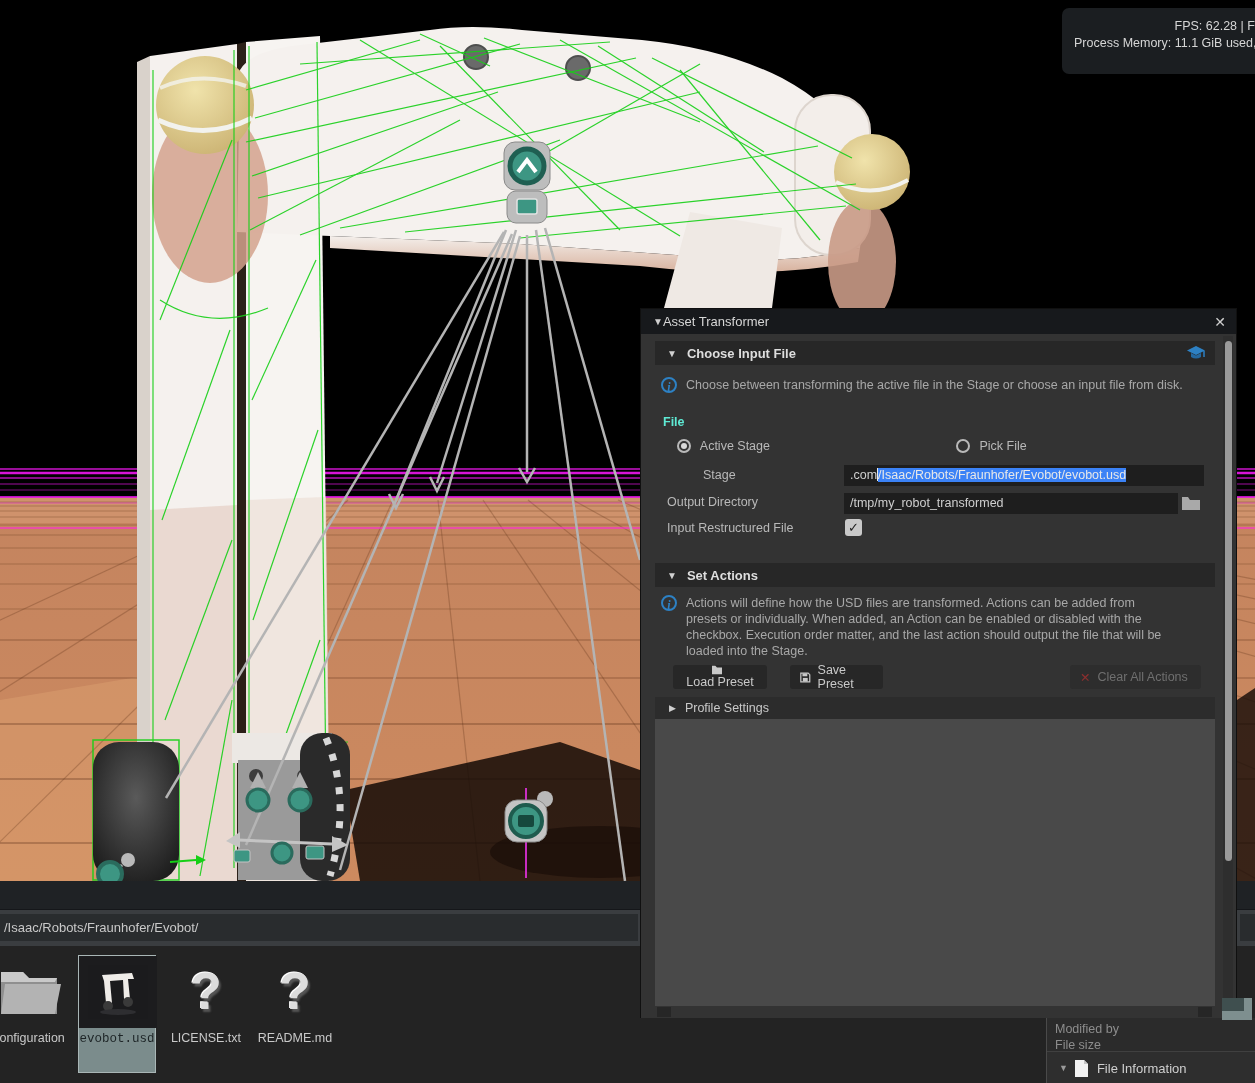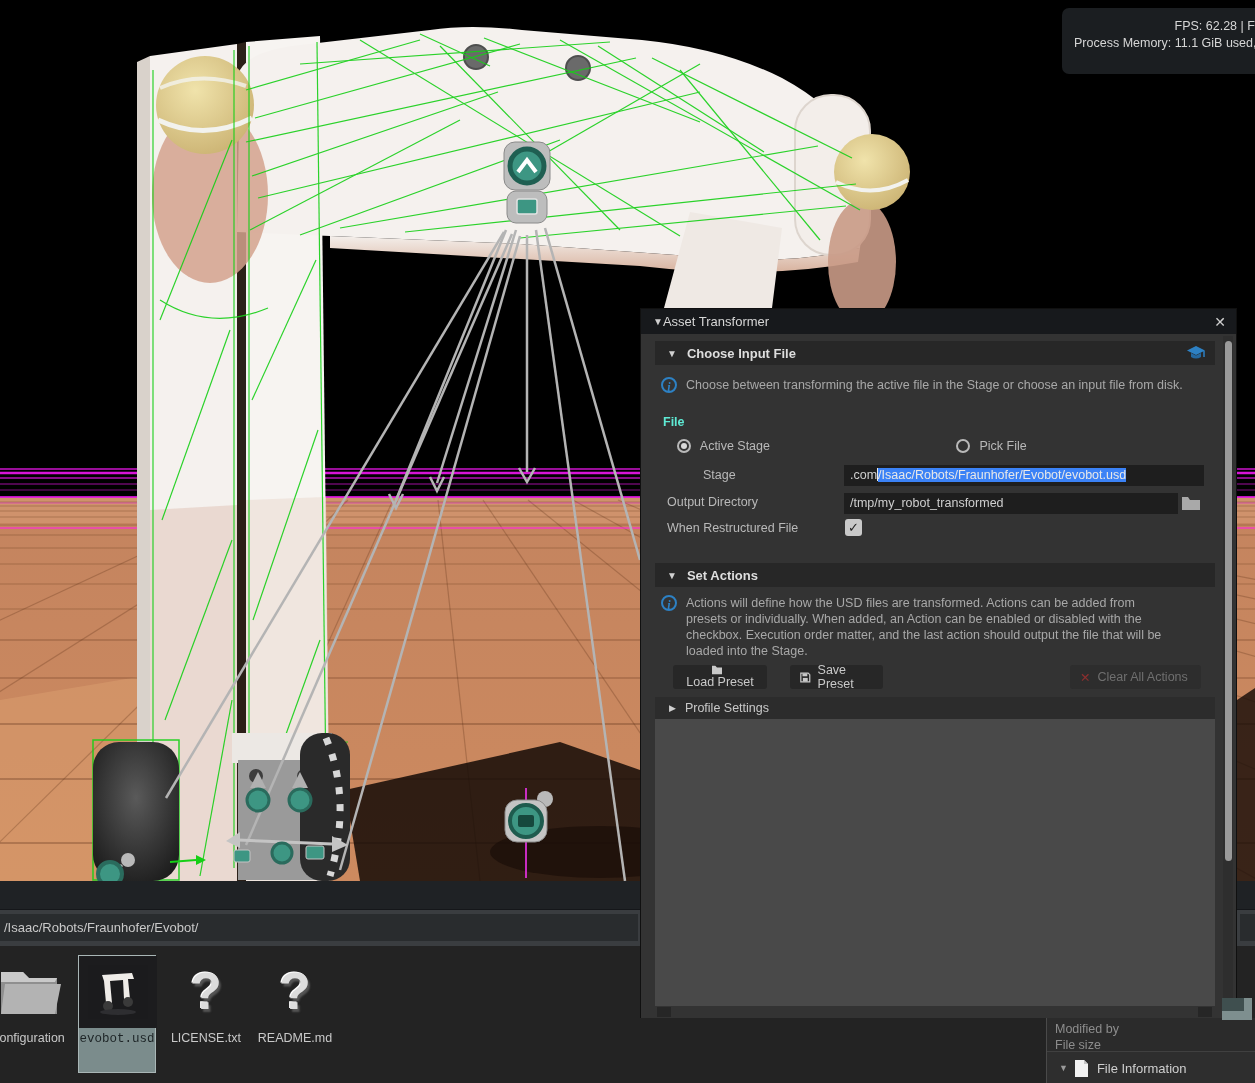--- a/index.html
+++ b/index.html
@@ -412,21 +412,21 @@
     </div>
 
     <div class="abs" style="left:26px;top:186px;">Output Directory</div>
     <div class="field" style="left:203px;top:184px;width:334px;">
       <span>/tmp/my_robot_transformed</span>
     </div>
     <svg class="abs" style="left:540px;top:186px;" width="20" height="16" viewBox="0 0 20 16">
       <path d="M1,2 h6 l2,3 h10 v10 h-18 z" fill="#a9a9a9"></path>
     </svg>
 
-    <div class="abs" style="left:26px;top:212px;">When Restructured File</div>
+    <div class="abs" style="left:26px;top:212px;">Input Restructured File</div>
     <div class="chk" style="left:204px;top:210px;">✓</div>
 
     <div class="sechdr" style="top:254px;">
       <span class="tri">▼</span>
       <span>Set Actions</span>
     </div>
 
     <div class="inforow" style="top:286px;">
       <div class="iicon">i</div>
       <div class="itext" style="width:480px;">Actions will define how the USD files are transformed. Actions can be added from presets or individually. When added, an Action can be enabled or disabled with the checkbox. Execution order matter, and the last action should output the file that will be loaded into the Stage.</div>

